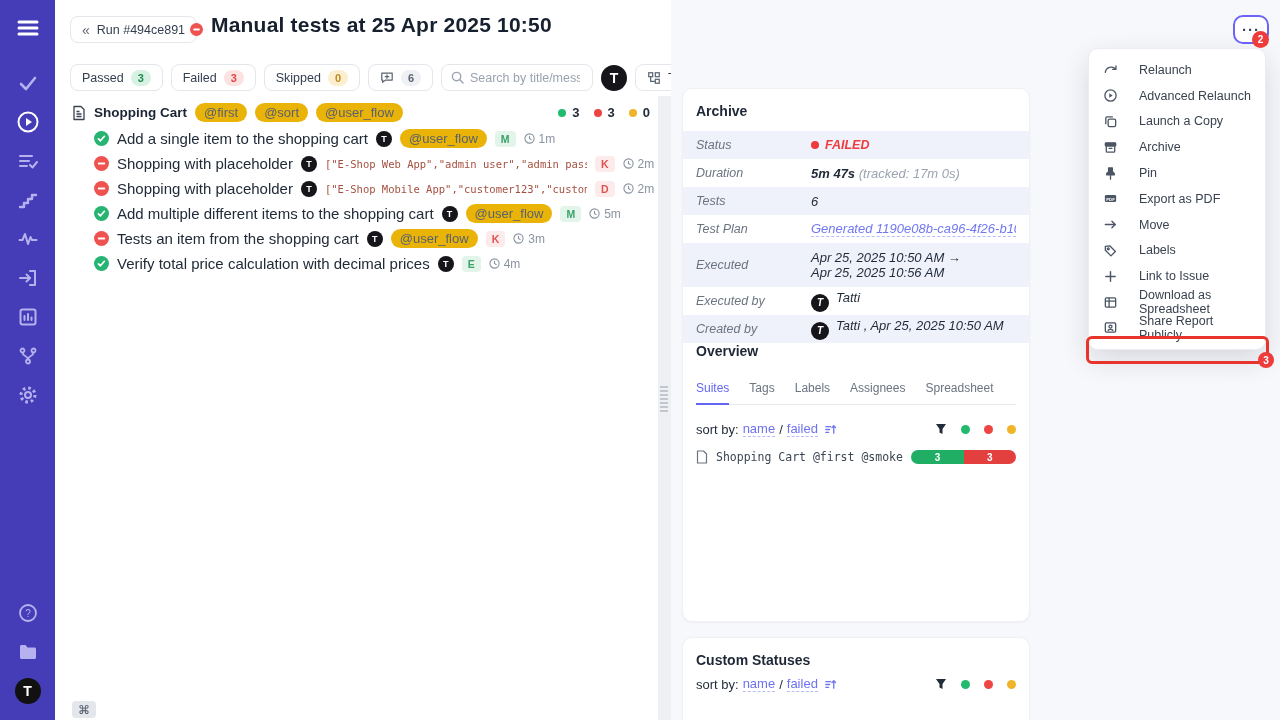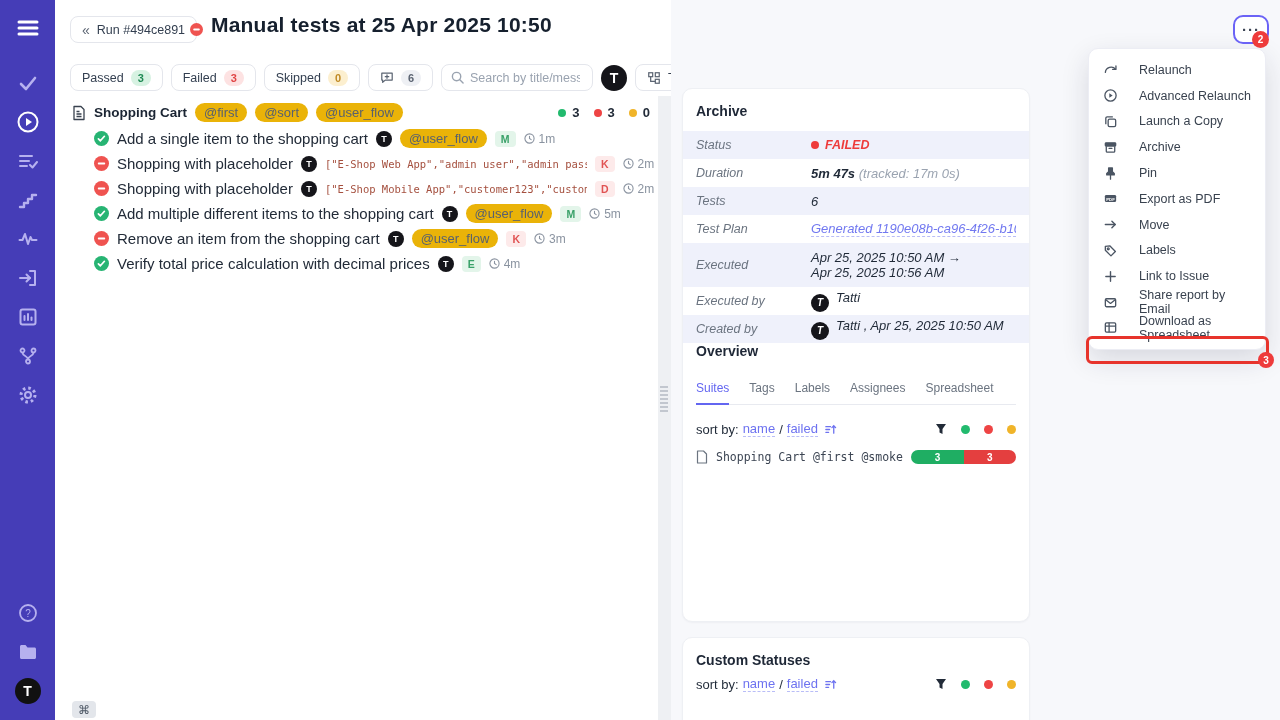--- a/index.html
+++ b/index.html
@@ -401,21 +401,21 @@
       </span>
   </div>
 
   <div class="test-row">
     <span class="st-ic">
         <svg width="15" height="15" viewBox="0 0 15 15">
           <circle cx="7.5" cy="7.5" r="7.5" fill="#ef5350"></circle>
           <rect x="3.8" y="6.6" width="7.4" height="1.8" rx="0.9" fill="#fff"></rect>
         </svg>
       </span>
-    <span class="test-title">Remove an item from the shopping cart</span>
+    <span class="test-title">Tests an item from the shopping cart</span>
     <span class="mini-t">T</span>
     <span class="tag-pill">@user_flow</span>
     <span class="lbl-pill lp-red">K</span>
     <span class="time">
         <svg width="11" height="11" viewBox="0 0 12 12">
           <circle cx="6" cy="6" r="5" stroke="#8a93a0" stroke-width="1.2" fill="none"></circle>
           <path d="M6 3.5V6l1.8 1.2" stroke="#8a93a0" stroke-width="1.2" fill="none" stroke-linecap="round"></path>
         </svg>
         <span>3m</span>
       </span>
@@ -664,38 +664,39 @@
             <path d="M8 3v10"></path>
             <path d="M3 8h10"></path>
           </g>
         </svg>
       </span>
     <span>Link to Issue</span>
   </div>
   <div class="menu-item">
     <span>
         <svg width="15" height="15" viewBox="0 0 16 16">
-          <g stroke="#4b5563" stroke-width="1.4" fill="none" stroke-linejoin="round">
-            <rect x="2.5" y="4" width="11" height="8.5" rx="1.2"></rect>
-            <path d="M3 5l5 4 5-4"></path>
-          </g>
-        </svg>
-      </span>
-    <span>Share report by Email</span>
-  </div>
-  <div class="menu-item">
-    <span>
-        <svg width="15" height="15" viewBox="0 0 16 16">
           <g stroke="#4b5563" stroke-width="1.4" fill="none">
             <rect x="2.5" y="3" width="11" height="10" rx="1.2"></rect>
             <path d="M2.5 6.5h11M6.5 3v10"></path>
           </g>
         </svg>
       </span>
     <span>Download as Spreadsheet</span>
   </div>
+  <div class="menu-item">
+    <span>
+        <svg width="15" height="15" viewBox="0 0 16 16">
+          <g stroke="#4b5563" stroke-width="1.4" fill="none">
+            <rect x="2.5" y="3" width="11" height="10" rx="1.2"></rect>
+            <circle cx="8" cy="7" r="1.6"></circle>
+            <path d="M5.4 11.2c.7-1.5 4.5-1.5 5.2 0" stroke-linecap="round"></path>
+          </g>
+        </svg>
+      </span>
+    <span>Share Report Publicly</span>
+  </div>
 </div>
 <div class="abs" id="hl-box"></div>
 <div class="red-badge abs" id="hl-badge">3</div>
 
 <div class="abs" id="cmd-pill">
   <span>⌘</span>
 </div>
 
 </body></html>

